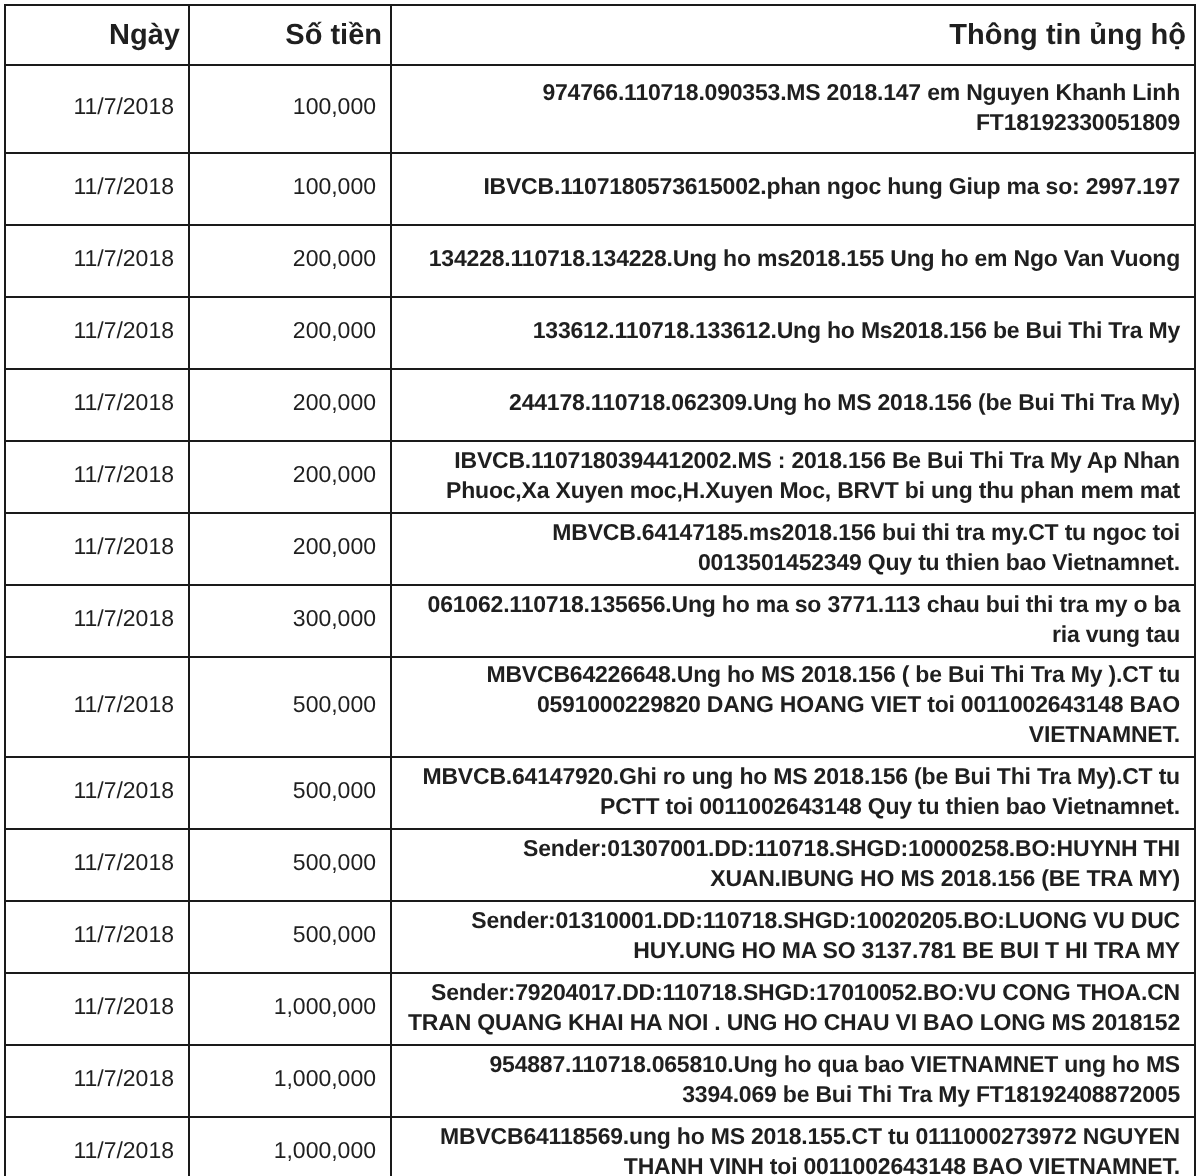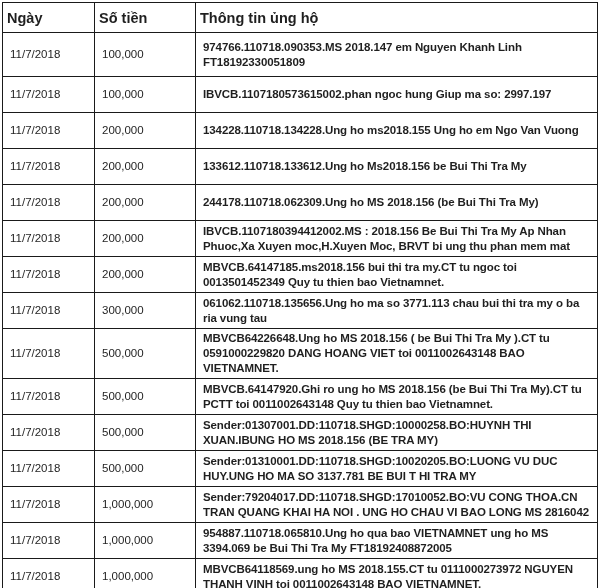--- a/index.html
+++ b/index.html
@@ -21,21 +21,21 @@
     top: 2px; left: 2px;
     width: 595px;
     border-collapse: collapse;
     table-layout: fixed;
   }
   col.c-date   { width: 92px; }
   col.c-amount { width: 101px; }
   col.c-info   { width: 402px; }
   th, td {
     border: 1.5px solid #1a1a1a;
-    text-align: left;
+    text-align: right;
     vertical-align: middle;
     color: #1f1f1f;
     overflow: hidden;
   }
   thead tr { height: 30px; }
   th {
     font-size: 14.5px;
     font-weight: bold;
     padding: 2px 4px;
   }
@@ -122,21 +122,21 @@
     <td class="info">Sender:01307001.DD:110718.SHGD:10000258.BO:HUYNH THI XUAN.IBUNG HO MS 2018.156 (BE TRA MY)</td>
   </tr>
         <tr>
     <td class="date">11/7/2018</td>
     <td class="amount">500,000</td>
     <td class="info">Sender:01310001.DD:110718.SHGD:10020205.BO:LUONG VU DUC HUY.UNG HO MA SO 3137.781 BE BUI T HI TRA MY</td>
   </tr>
         <tr>
     <td class="date">11/7/2018</td>
     <td class="amount">1,000,000</td>
-    <td class="info">Sender:79204017.DD:110718.SHGD:17010052.BO:VU CONG THOA.CN TRAN QUANG KHAI HA NOI . UNG HO CHAU VI BAO LONG MS 2816042</td>
+    <td class="info">Sender:79204017.DD:110718.SHGD:17010052.BO:VU CONG THOA.CN TRAN QUANG KHAI HA NOI . UNG HO CHAU VI BAO LONG MS 2018152</td>
   </tr>
         <tr>
     <td class="date">11/7/2018</td>
     <td class="amount">1,000,000</td>
     <td class="info">954887.110718.065810.Ung ho qua bao VIETNAMNET ung ho MS 3394.069 be Bui Thi Tra My FT18192408872005</td>
   </tr>
         <tr>
     <td class="date">11/7/2018</td>
     <td class="amount">1,000,000</td>
     <td class="info">MBVCB64118569.ung ho MS 2018.155.CT tu 0111000273972 NGUYEN THANH VINH toi 0011002643148 BAO VIETNAMNET.</td>

